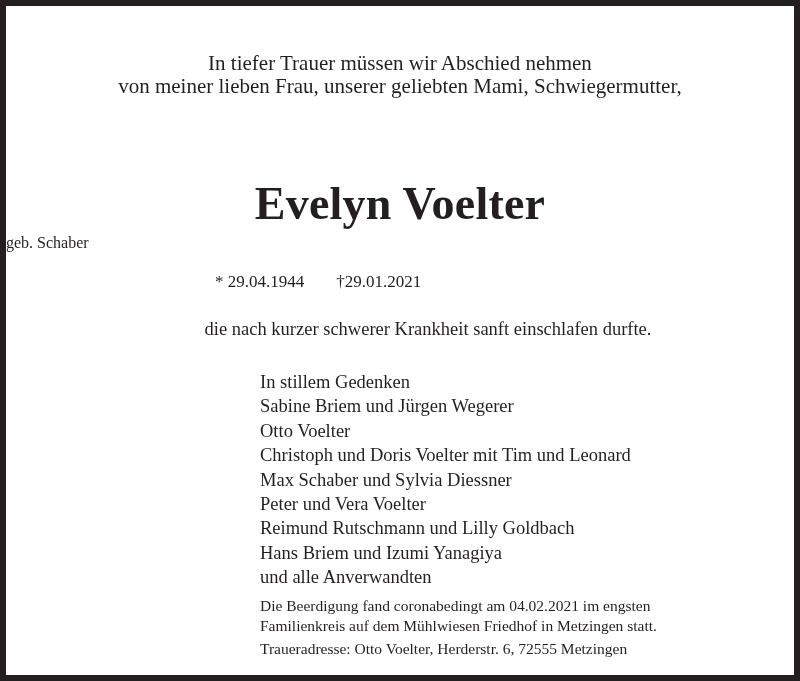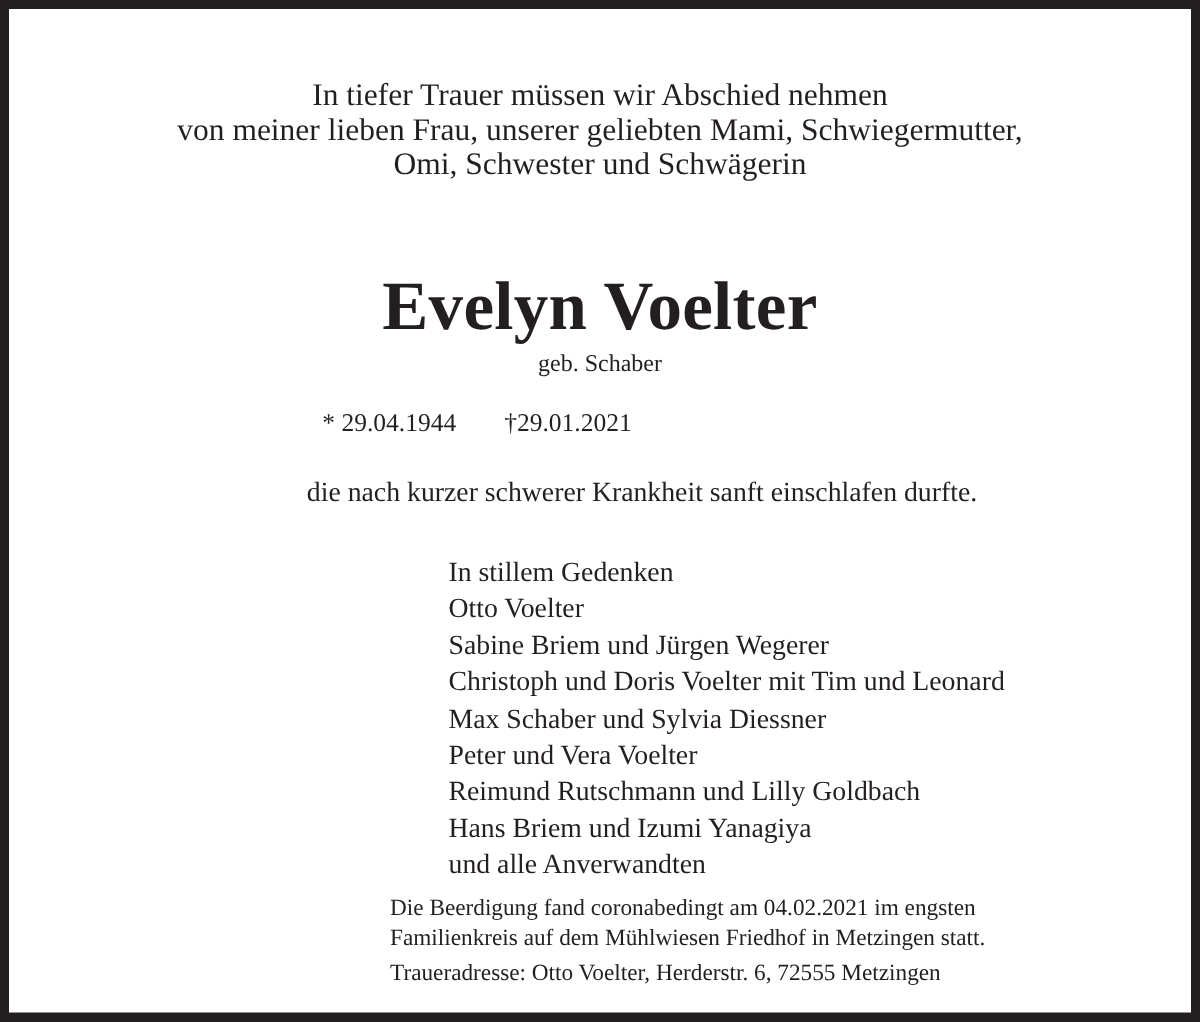--- a/index.html
+++ b/index.html
@@ -20,71 +20,70 @@
       position: absolute; left: 0; top: 46px; width: 788px;
       text-align: center; font-size: 21px; line-height: 23px;
     }
     .name {
       position: absolute; left: 0; top: 172px; width: 788px;
       text-align: center; font-size: 46px; font-weight: bold; line-height: 52px;
       letter-spacing: 0.2px;
     }
     .maiden {
       position: absolute; left: 0; top: 227px; width: 788px;
-      text-align: center; font-size: 16px; line-height: 20px;
+      font-size: 16px; line-height: 20px;
     }
     .dates {
       position: absolute; left: 0; top: 265px; width: 624px;
       text-align: center; font-size: 17px; line-height: 22px;
     }
     .dates span { display: inline-block; }
     .dates .born { margin-right: 32px; }
     .phrase {
       position: absolute; left: 0; top: 311px; width: 788px;
       text-align: center; font-size: 18.5px; line-height: 24px; margin-left: 28px;
     }
     .mourners {
       position: absolute; left: 254px; top: 364px;
       font-size: 18.5px; line-height: 24.4px;
     }
-    .mourners div { white-space: nowrap; margin-left: 39px; }
+    .mourners div { white-space: nowrap; }
     .funeral {
       position: absolute; left: 254px; top: 590px;
       font-size: 15.5px; line-height: 20px; white-space: nowrap;
     }
     .address {
       position: absolute; left: 254px; top: 633px;
       font-size: 15.5px; line-height: 20px; white-space: nowrap;
     }
   </style>
 </head>
 <body>
 
 <div class="card">
 
   <div class="intro">
     <div>In tiefer Trauer müssen wir Abschied nehmen</div>
     <div>von meiner lieben Frau, unserer geliebten Mami, Schwiegermutter,</div>
-    <div>Omi, Schwester und Schwägerin</div>
   </div>
 
   <div class="name">Evelyn Voelter</div>
 
   <div class="maiden">geb. Schaber</div>
 
   <div class="dates">
     <span class="born"><span>*</span> <span>29.04.1944</span></span><span class="died"><span>†</span><span>29.01.2021</span></span>
   </div>
 
   <div class="phrase">die nach kurzer schwerer Krankheit sanft einschlafen durfte.</div>
 
   <div class="mourners">
     <div>In stillem Gedenken</div>
+    <div>Sabine Briem und Jürgen Wegerer</div>
     <div>Otto Voelter</div>
-    <div>Sabine Briem und Jürgen Wegerer</div>
     <div>Christoph und Doris Voelter mit Tim und Leonard</div>
     <div>Max Schaber und Sylvia Diessner</div>
     <div>Peter und Vera Voelter</div>
     <div>Reimund Rutschmann und Lilly Goldbach</div>
     <div>Hans Briem und Izumi Yanagiya</div>
     <div>und alle Anverwandten</div>
   </div>
 
   <div class="funeral">
     <div>Die Beerdigung fand coronabedingt am 04.02.2021 im engsten</div>

